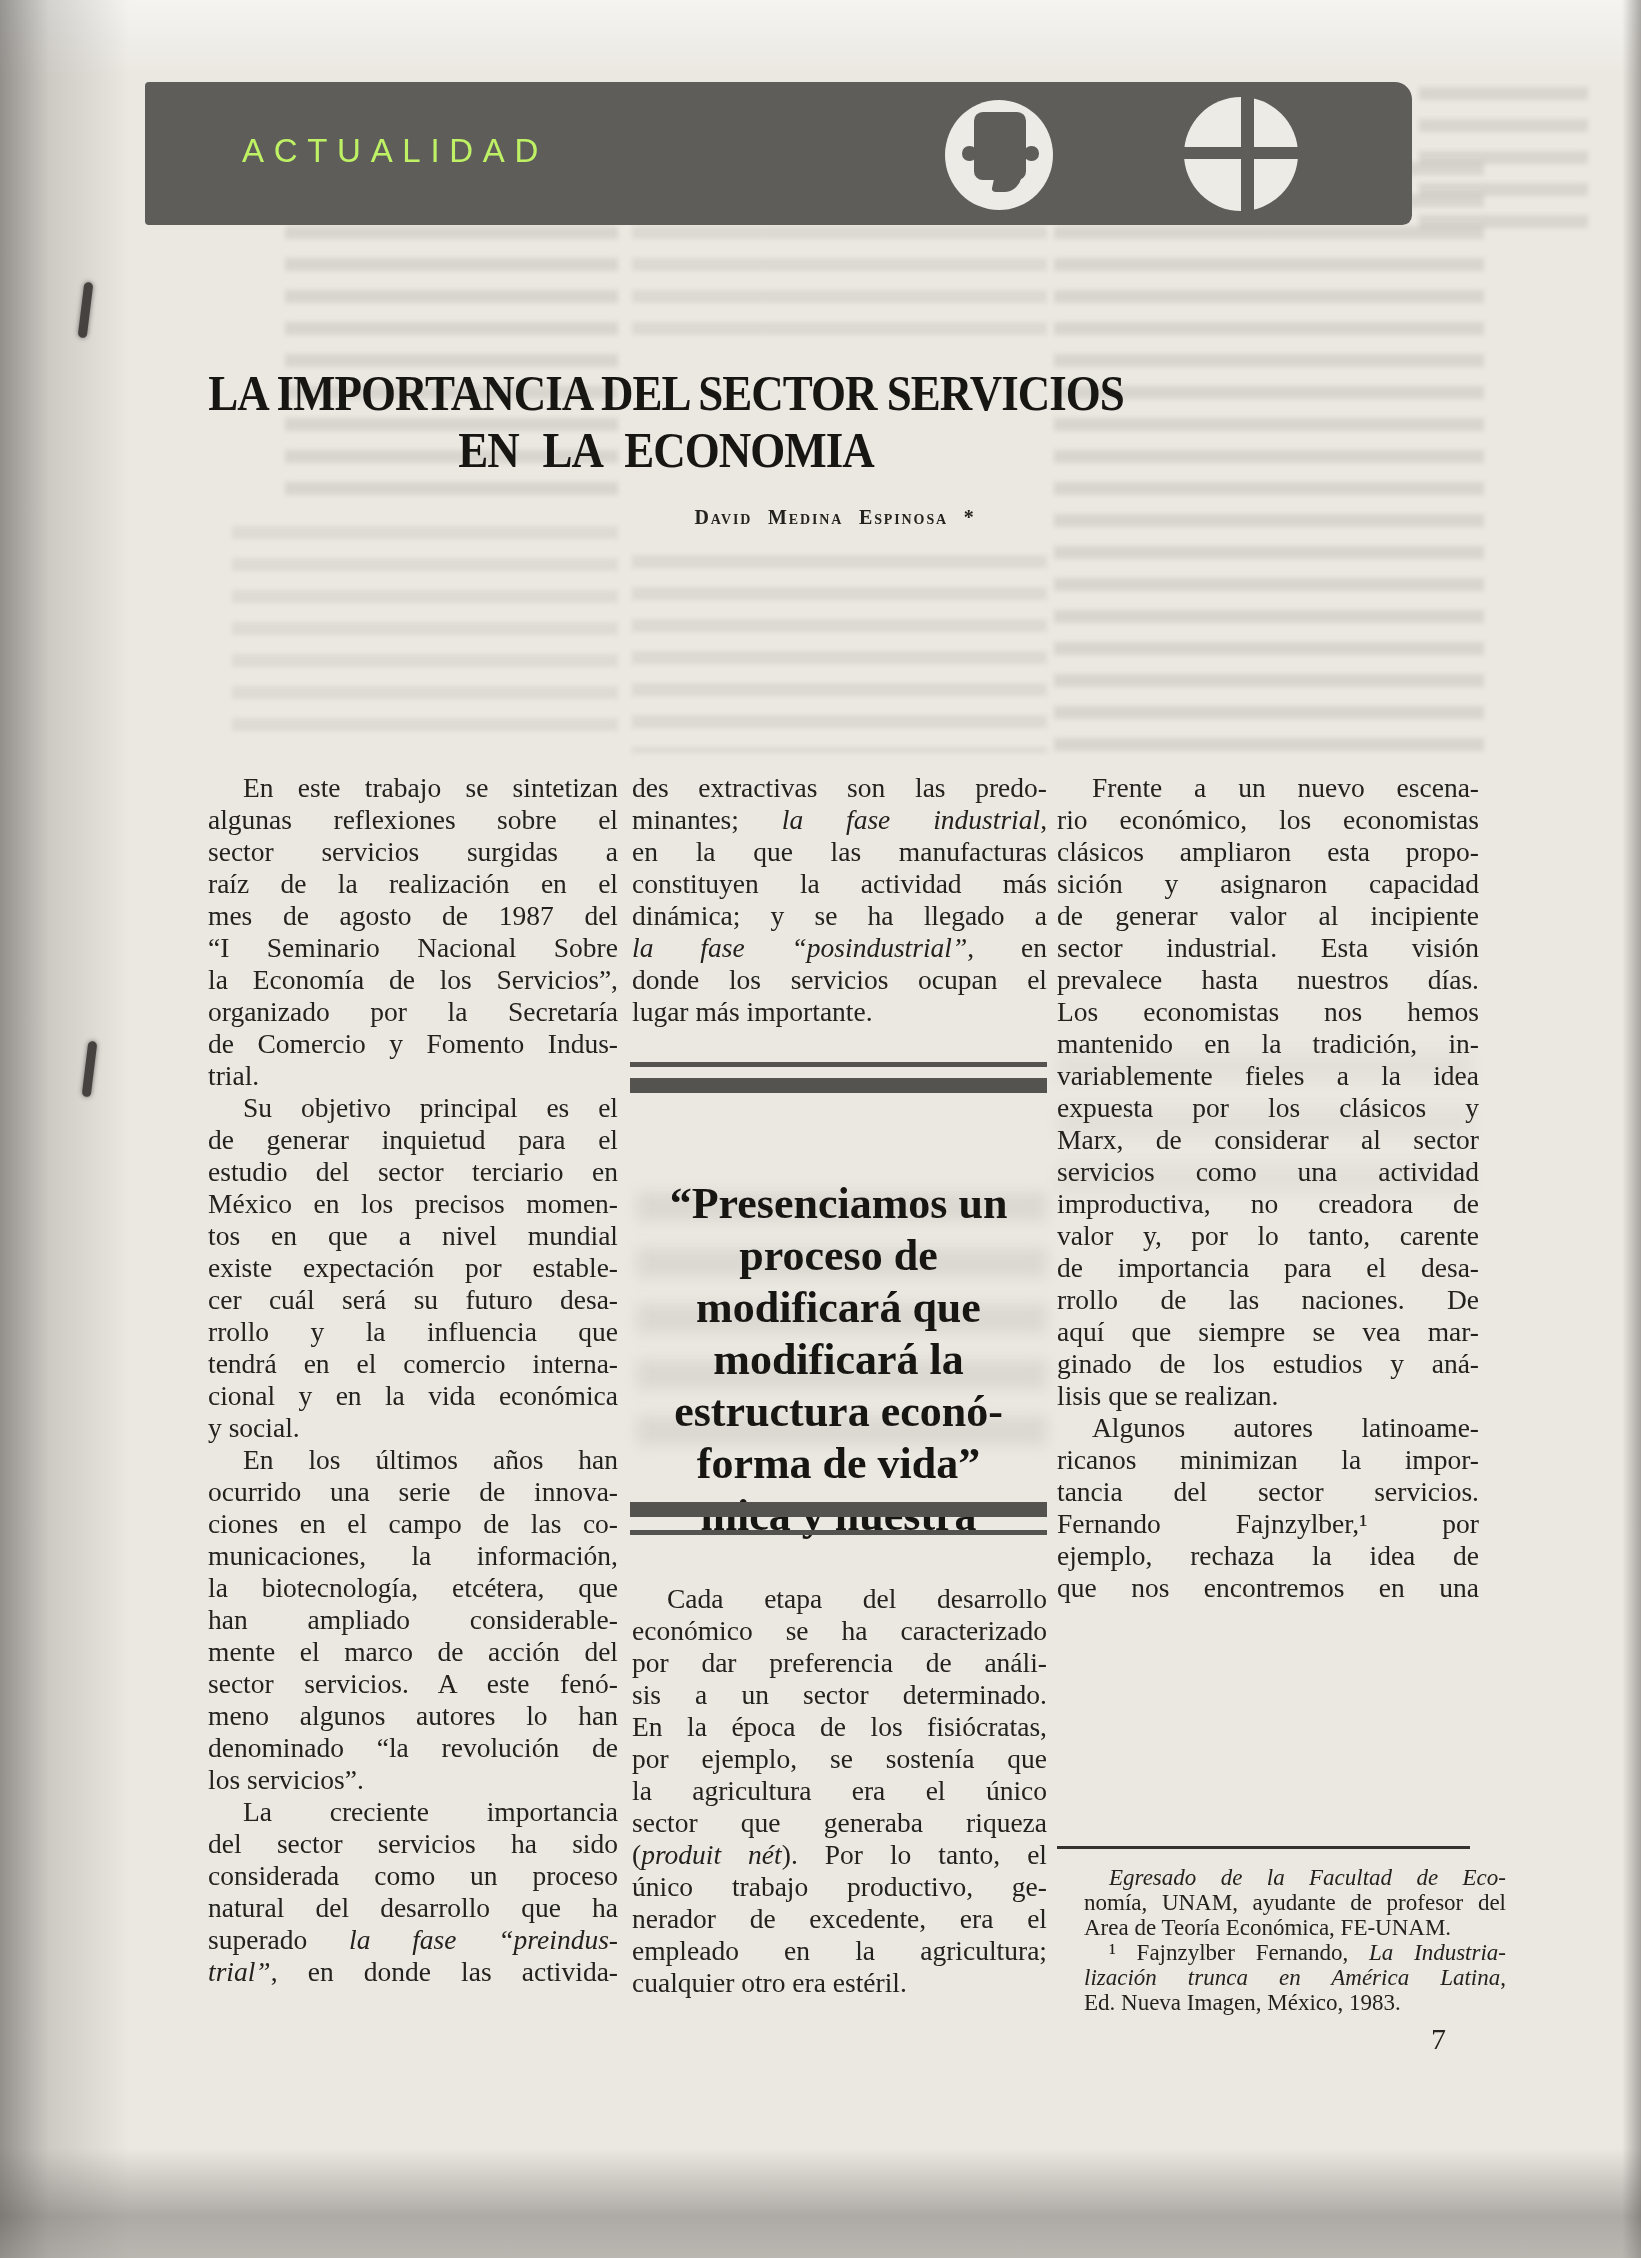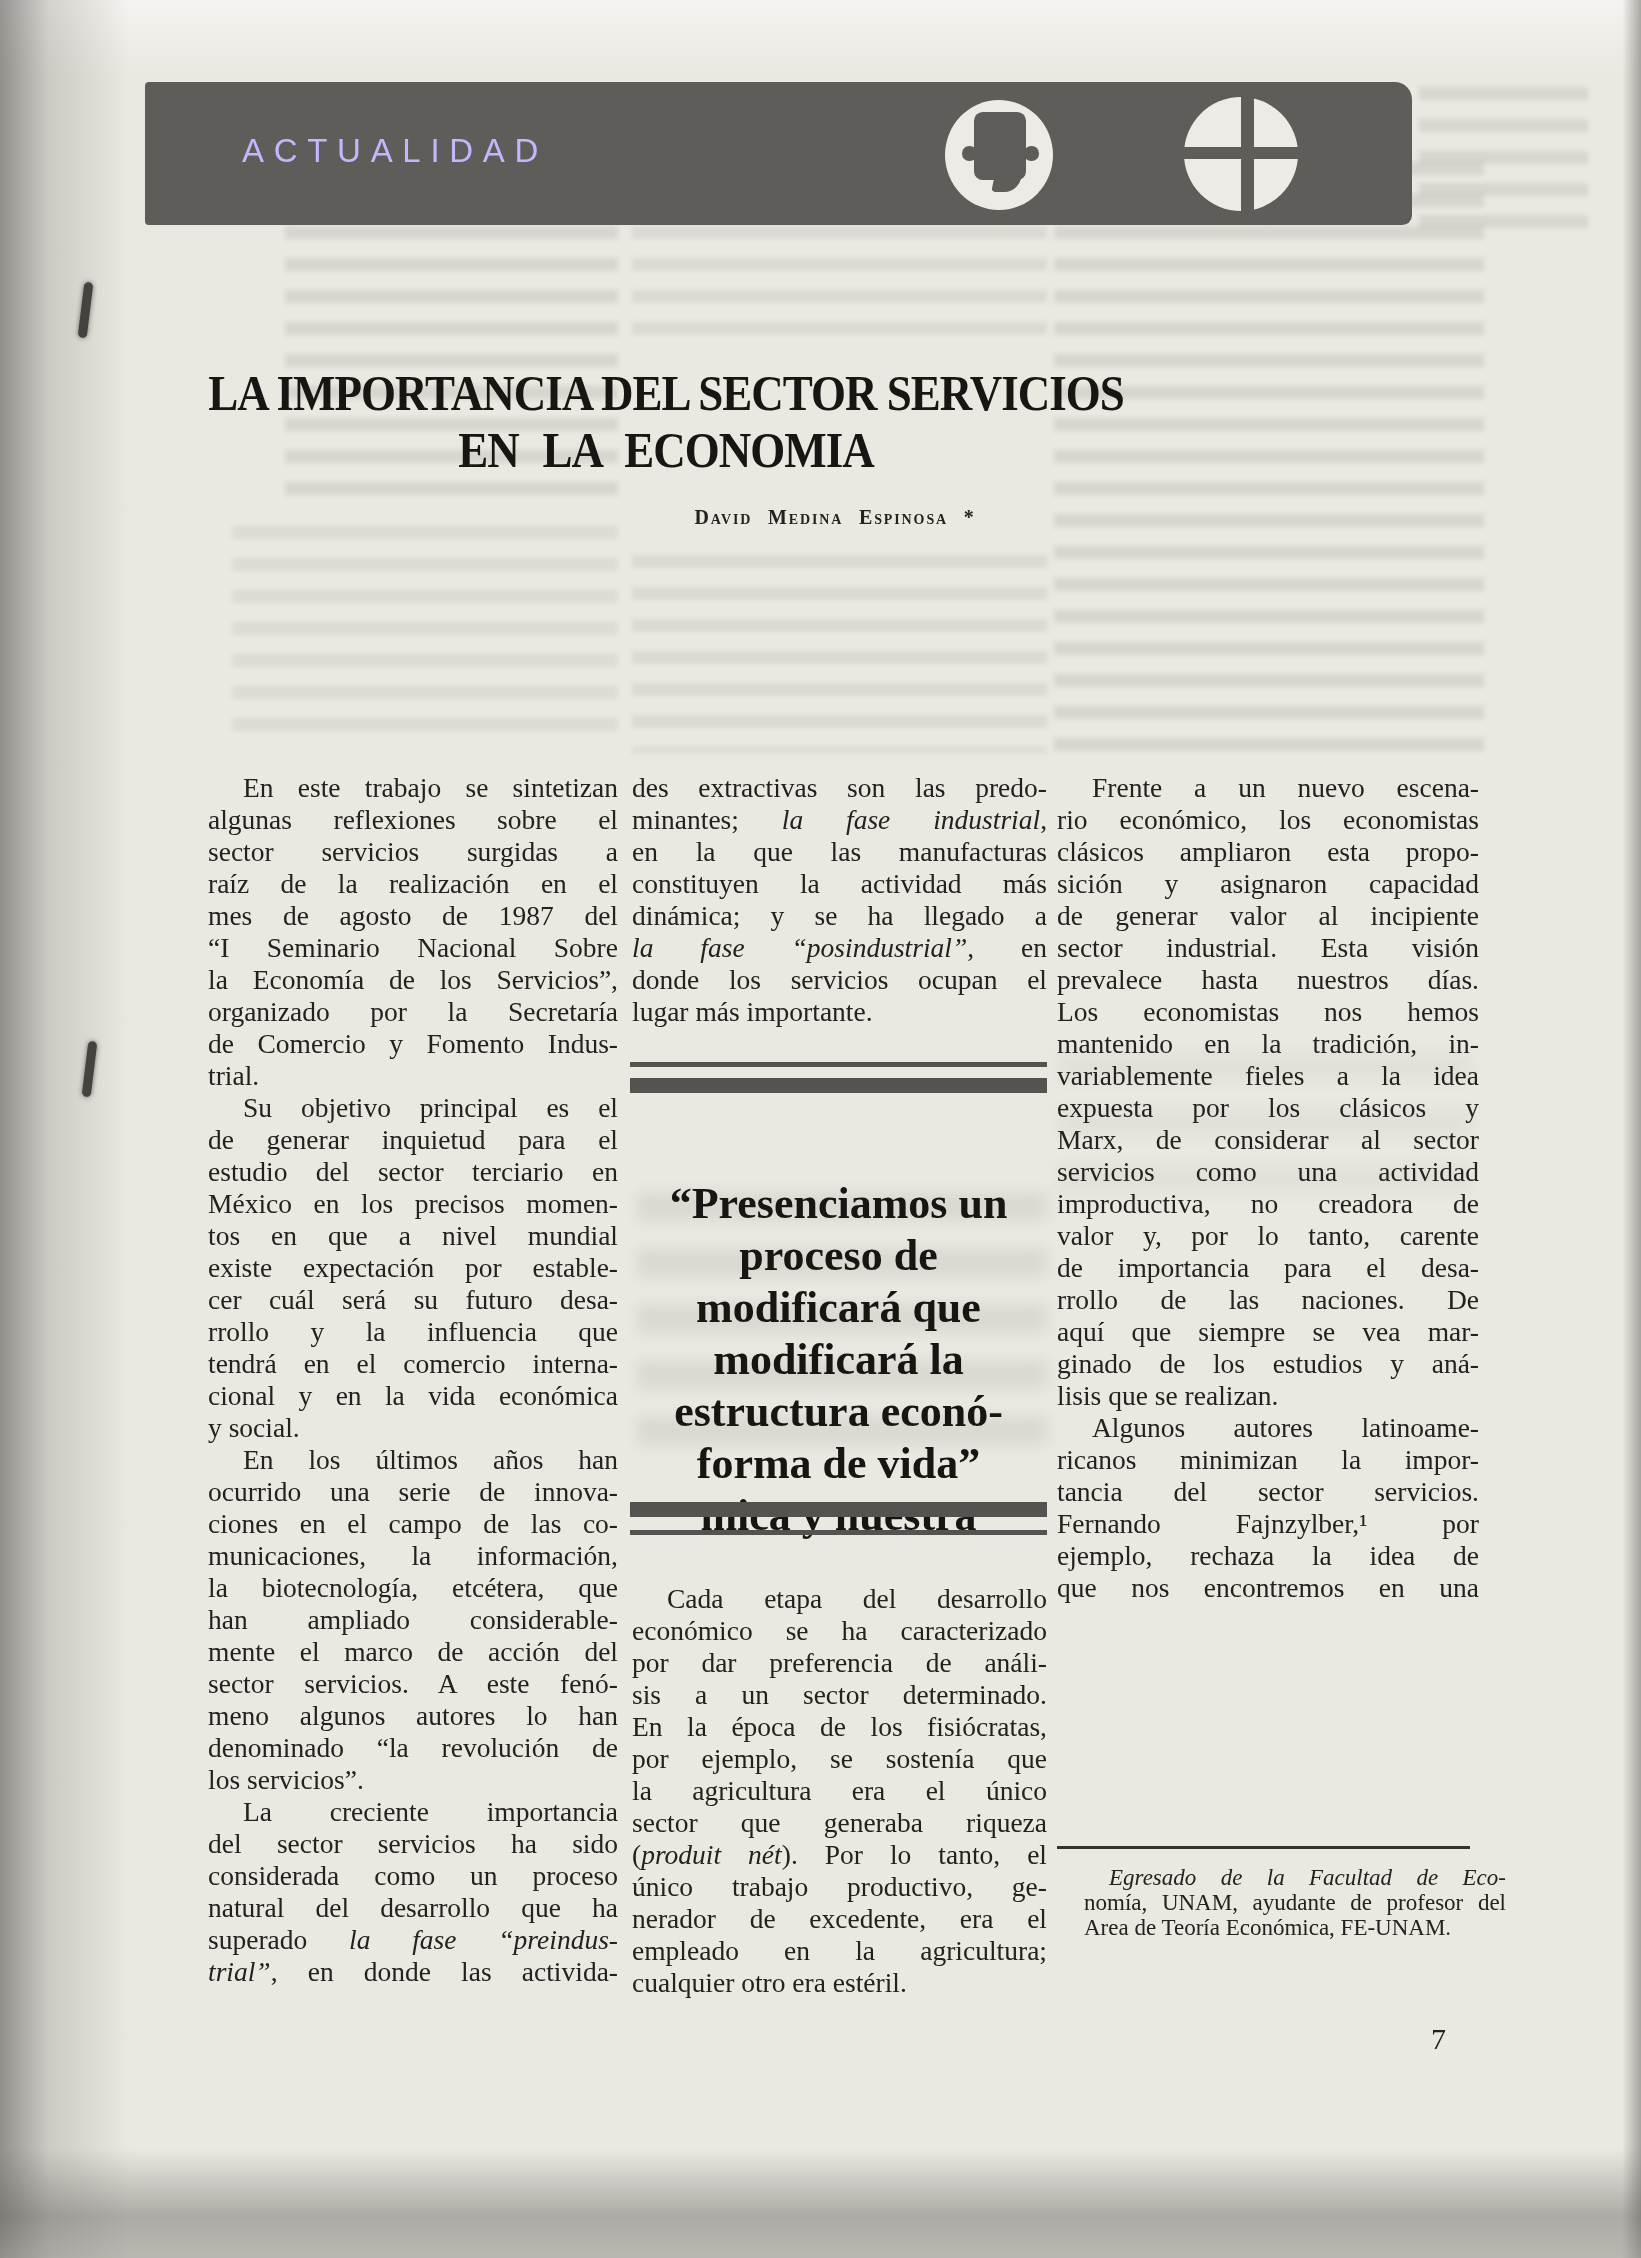--- a/index.html
+++ b/index.html
@@ -45,21 +45,21 @@
       rgba(0,0,0,0) 29px, rgba(0,0,0,0) 56px);
   }
   
   .band {
     position:absolute; left:145px; top:82px; width:1267px; height:143px;
     background:#5e5d5a; border-radius:3.9px 17.4px 9.7px 3.9px; z-index:2;
   }
   .band-label {
     position:absolute; left:97px; top:50px;
     font-family:"Liberation Sans", sans-serif;
-    font-size:33px; font-weight:400; letter-spacing:9.7px; color:#c4b5fd;
+    font-size:33px; font-weight:400; letter-spacing:9.7px; color:#bef264;
   }
   .circ { position:absolute; background:#edebe5; border-radius:50%; }
   .circ-a { left:800px; top:18.3px; width:108px; height:110px; }
   .circ-b { left:1039px; top:15.4px; width:114px; height:114px; }
   .head-rect { position:absolute; left:29px; top:11.6px; width:52px; height:68px; background:#5e5d5a; border-radius:8.7px; }
   .head-ear-l { position:absolute; left:17.4px; top:46px; width:14.5px; height:14.5px; background:#5e5d5a; border-radius:50%; }
   .head-ear-r { position:absolute; left:79px; top:46px; width:14.5px; height:14.5px; background:#5e5d5a; border-radius:50%; }
   .head-chin { position:absolute; left:48px; top:75px; width:27px; height:17.4px; background:#5e5d5a; border-radius:0 0 13.5px 3.9px; transform:skewX(-12deg); }
   .cross-v { position:absolute; left:57px; top:-3.9px; width:12.6px; height:131px; background:#5e5d5a; }
   .cross-h { position:absolute; left:-2.9px; top:50px; width:120px; height:11.6px; background:#5e5d5a; }
@@ -266,16 +266,21 @@
     </div>
   </div>
 
 <div class="foot-rule"></div>
 <div class="footnotes">
     <div class="para">
       <div class="tline tline-indent"><i> Egresado de la Facultad de Eco-</i></div>
       <div class="tline">nomía, UNAM, ayudante de profesor del</div>
       <div class="tline tline-last">Area de Teoría Económica, FE-UNAM.</div>
     </div>
+    <div class="para">
+      <div class="tline tline-indent">¹ Fajnzylber Fernando, <i>La Industria-</i></div>
+      <div class="tline"><i>lización trunca en América Latina</i>,</div>
+      <div class="tline tline-last">Ed. Nueva Imagen, México, 1983.</div>
+    </div>
   </div>
 
 <div class="page-num">7</div>
 
 
 </body></html>

